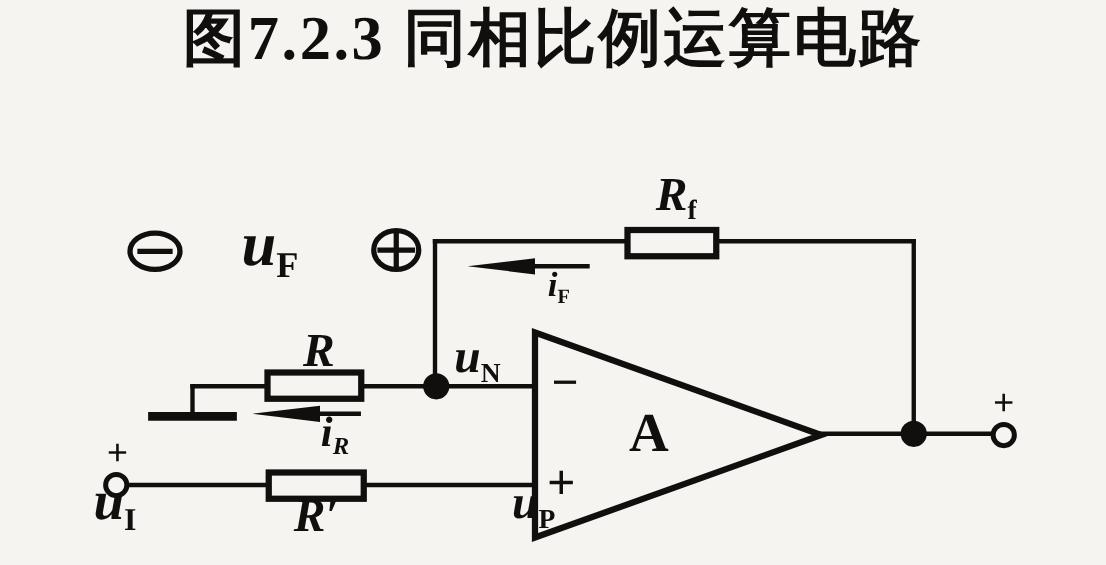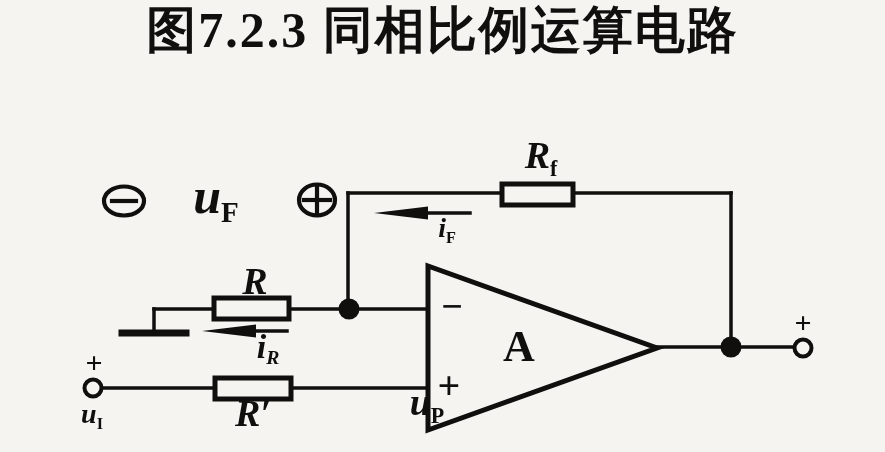--- a/index.html
+++ b/index.html
@@ -83,26 +83,27 @@
   </svg>
 
   <span class="lbl" style="left:216px;top:199px;font-size:50px;"><em>u</em><sub>F</sub></span>
 
   <span class="lbl" style="left:541px;top:158px;font-size:38px;"><em>R</em><sub>f</sub></span>
 
   <span class="lbl" style="left:447px;top:230px;font-size:28px;"><em>i</em><sub>F</sub></span>
 
   <span class="lbl" style="left:255px;top:281px;font-size:38px;"><em>R</em></span>
 
+  <span class="lbl" style="left:382px;top:288px;font-size:38px;"><em>u</em><sub>N</sub></span>
 
   <span class="lbl subit" style="left:268px;top:349px;font-size:34px;"><em>i</em><sub>R</sub></span>
 
   <span class="lbl sign" style="left:94px;top:363px;font-size:30px;">+</span>
 
-  <span class="lbl" style="left:92px;top:416px;font-size:28px;"><em>u</em><sub>I</sub></span>
+  <span class="lbl" style="left:92px;top:404px;font-size:44px;"><em>u</em><sub>I</sub></span>
 
   <span class="lbl" style="left:253px;top:413px;font-size:38px;"><em>R′</em></span>
 
   <span class="lbl" style="left:381px;top:405px;font-size:38px;margin-left:46px;"><em>u</em><sub>P</sub></span>
 
   <span class="lbl sign" style="left:452px;top:306px;font-size:38px;">−</span>
 
   <span class="lbl" style="left:519px;top:347px;font-size:44px;">A</span>
 
   <span class="lbl sign" style="left:449px;top:386px;font-size:40px;">+</span>

